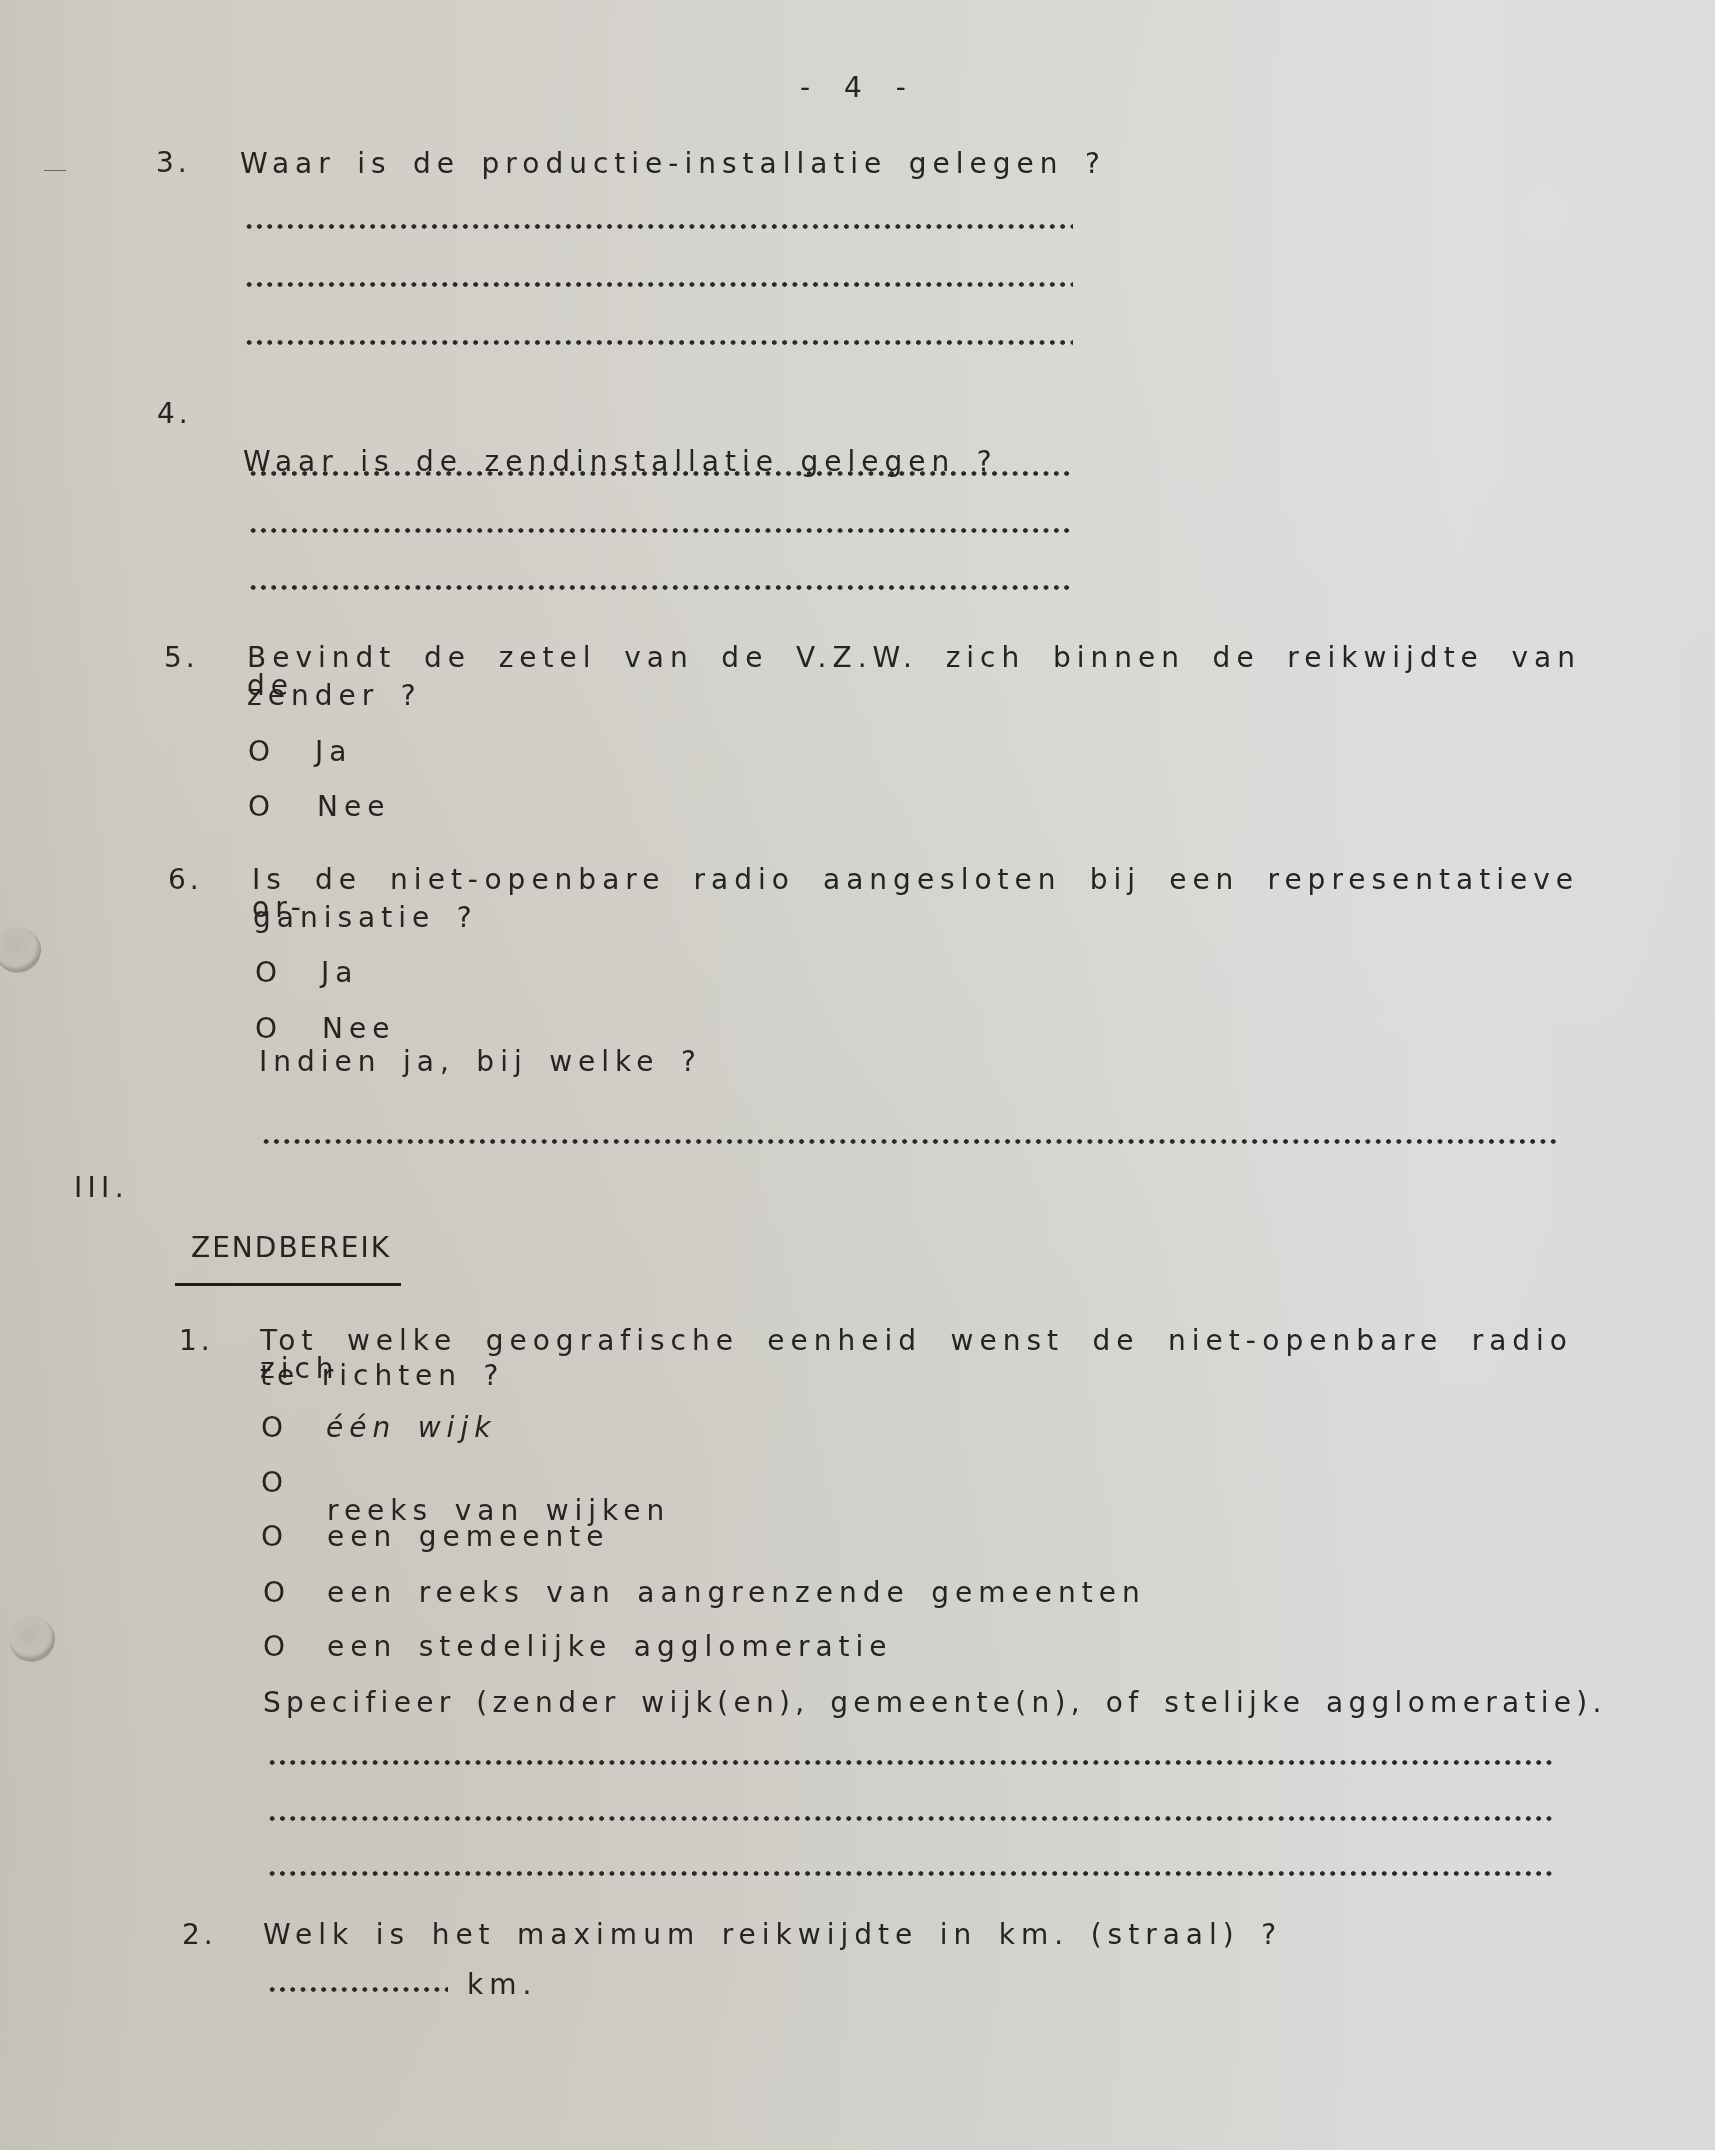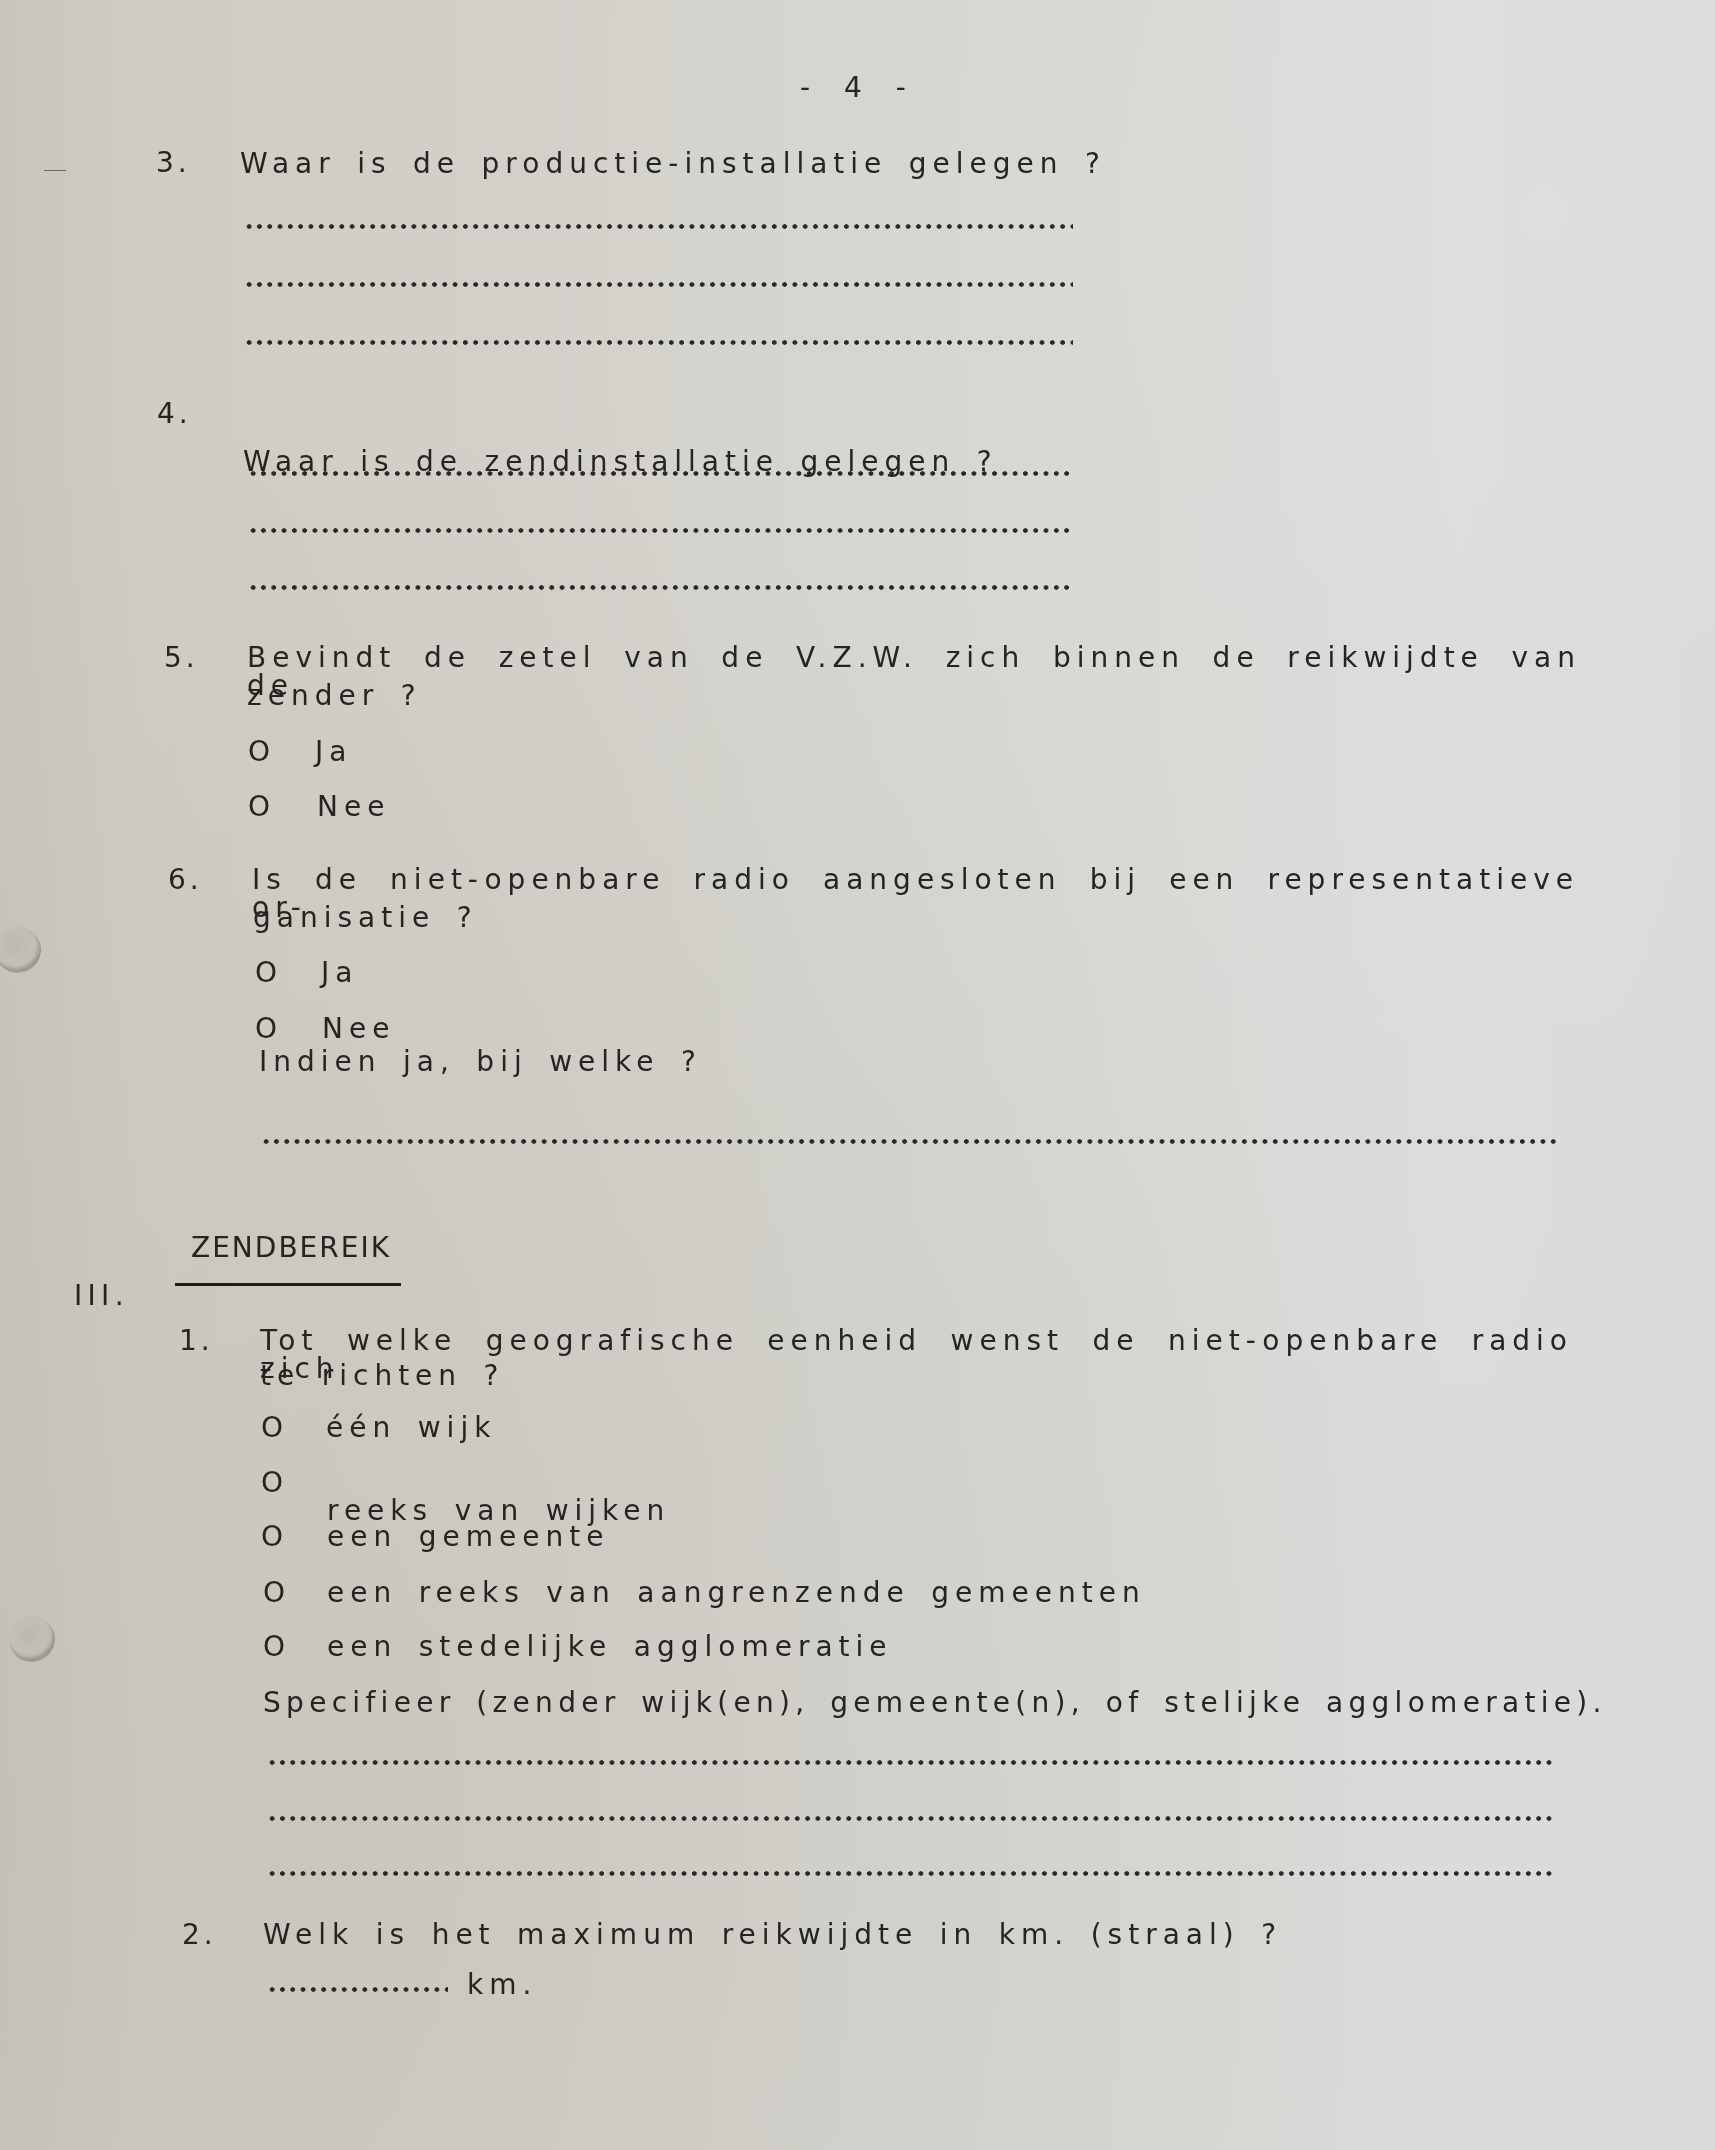--- a/index.html
+++ b/index.html
@@ -85,33 +85,33 @@
   </div>
   <div>
     <div class="t" style="left:255px; top:1015px;">O</div>
     <div class="t" style="left:322px; top:1015px;">Nee</div>
   </div>
   <div class="t" style="left:259px; top:1048px;">Indien ja, bij welke ?</div>
   <div class="dots" style="left:261px; top:1139px; width:1300px;"></div>
 </div>
 
 <div>
-  <div class="t" style="left:74px; top:1282px; letter-spacing:5.3px;">III.</div>
+  <div class="t" style="left:74px; top:1174px; letter-spacing:5.3px;">III.</div>
   <div class="t" style="left:191px; top:1234px; letter-spacing:2px;">ZENDBEREIK</div>
   <div class="underline" style="left:175px; top:1283px; width:226px;"></div>
 </div>
 
 <div>
   <div class="num" style="left:179px; top:1327px;">1.</div>
   <div class="t just" style="left:260px; top:1327px; width:1313px;">Tot welke geografische eenheid wenst de niet-openbare radio zich</div>
   <div class="t" style="left:260px; top:1362px;">te richten ?</div>
 
   <div>
     <div class="t" style="left:261px; top:1414px;">O</div>
-    <div class="t" style="left:326px; top:1414px;">één wijk</div>
+    <div class="t" style="left:326px; top:1414px;font-style:italic;">één wijk</div>
   </div>
   <div>
     <div class="t" style="left:261px; top:1469px;">O</div>
     <div class="t" style="left:327px; top:1469px;margin-top:28px;">reeks van wijken</div>
   </div>
   <div>
     <div class="t" style="left:261px; top:1523px;">O</div>
     <div class="t" style="left:327px; top:1523px;">een gemeente</div>
   </div>
   <div>

